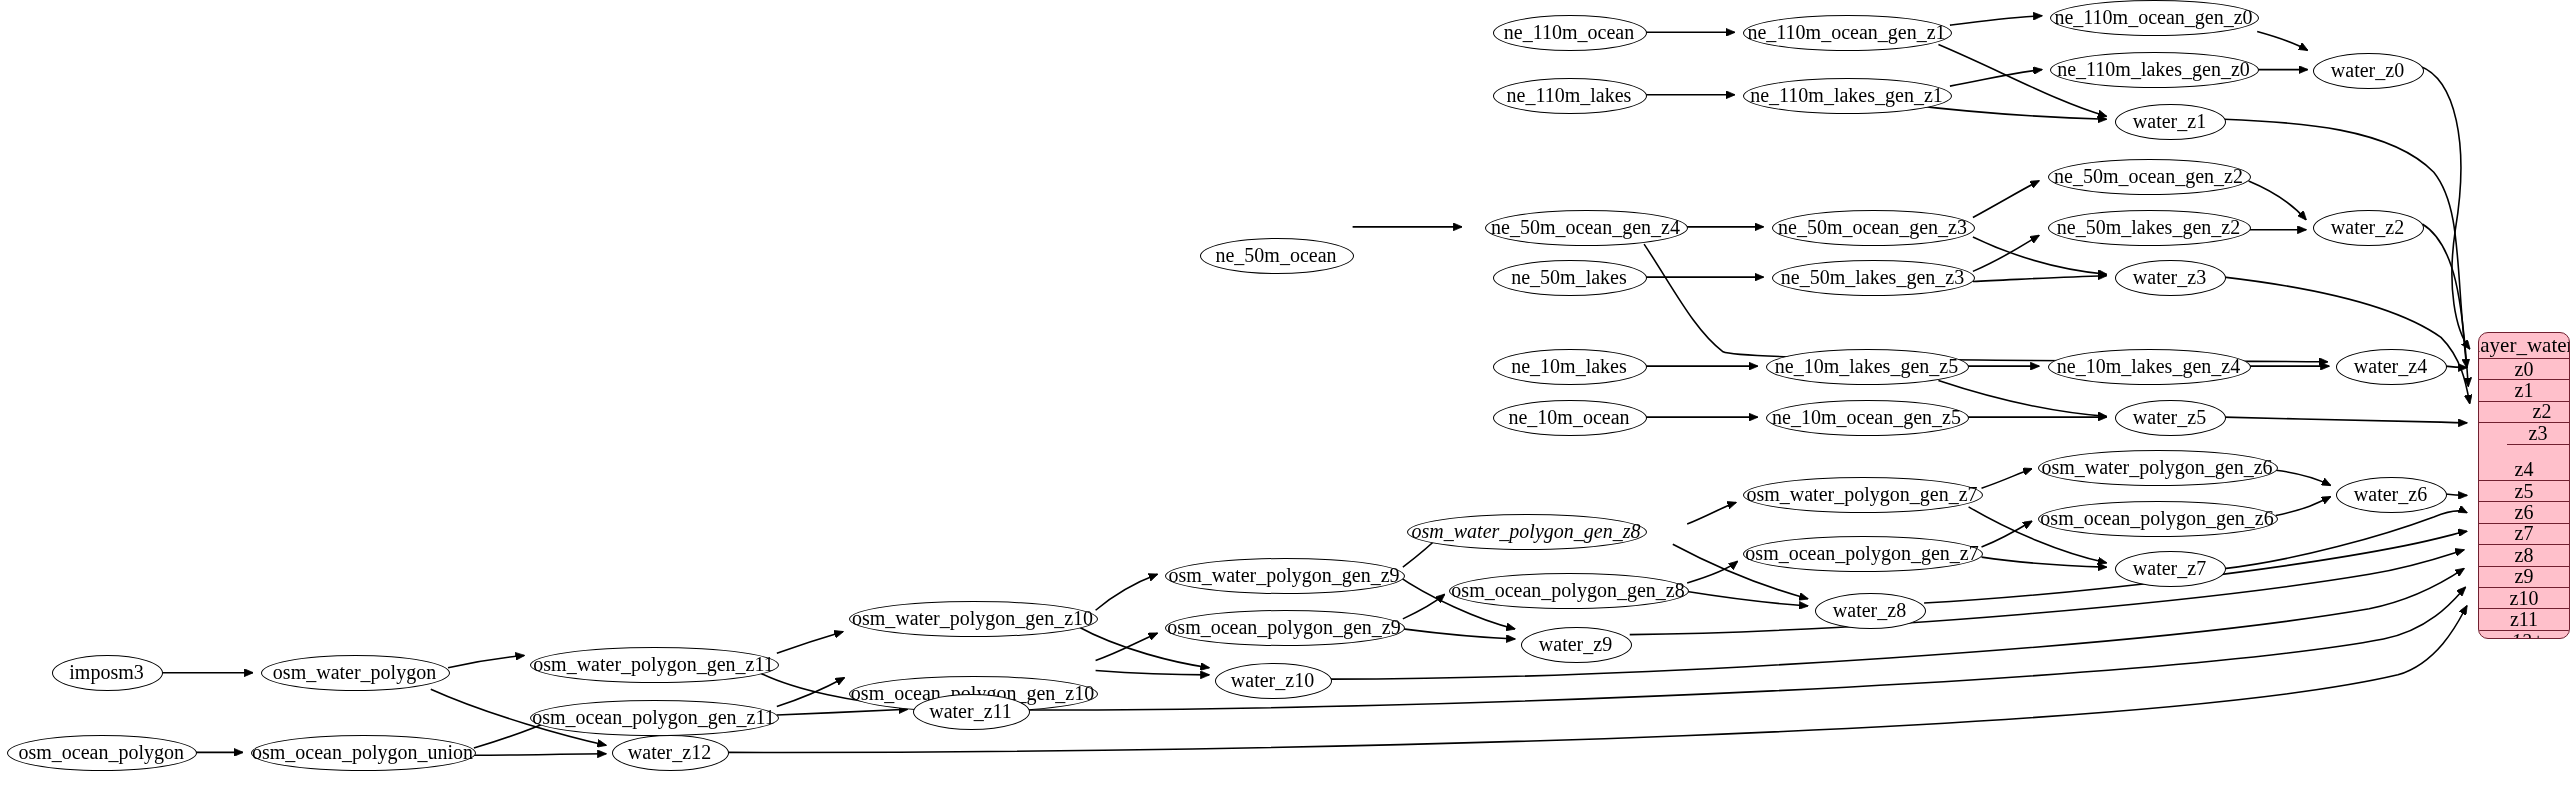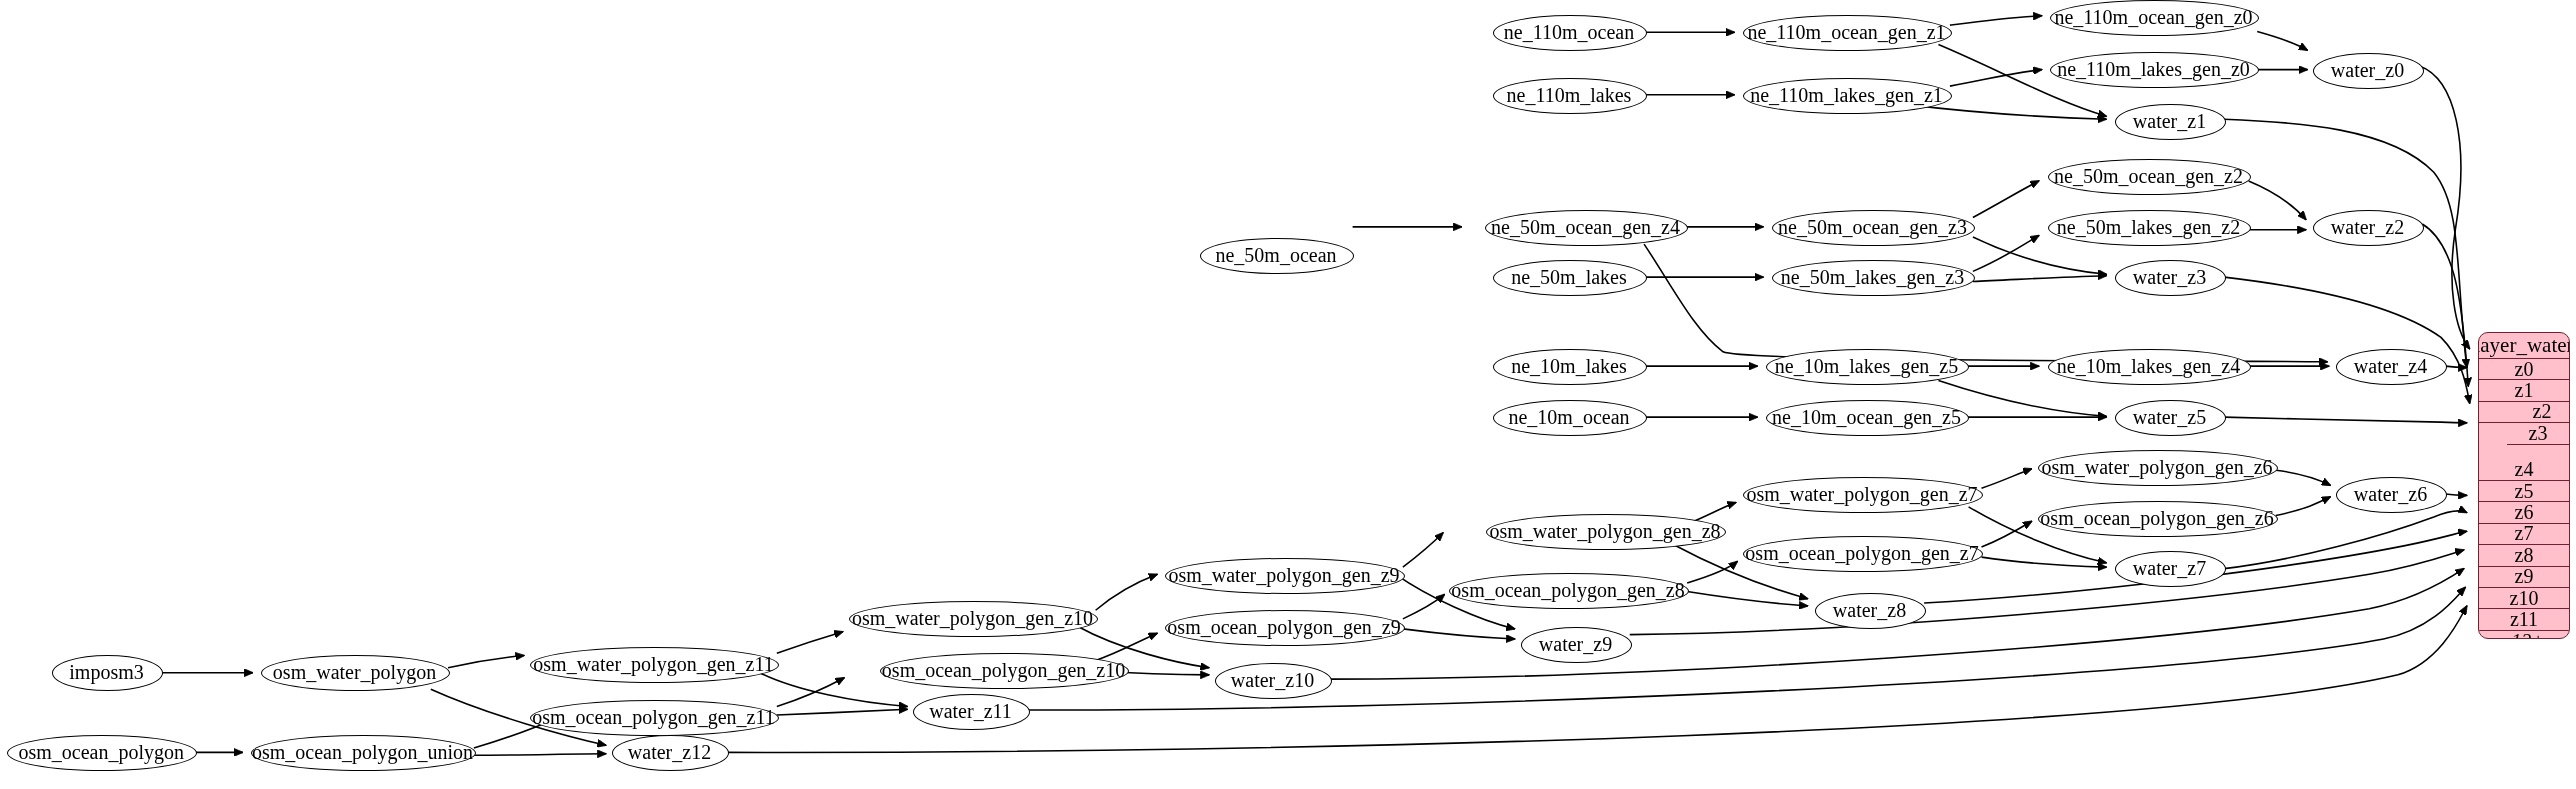--- a/index.html
+++ b/index.html
@@ -239,21 +239,21 @@
         <div class="lbl">water_z6</div>
       </div>
       <div class="node" style="left: 1743px; top: 477px; width: 238px; height: 34px;">
         <div class="ell"></div>
         <div class="lbl">osm_water_polygon_gen_z7</div>
       </div>
       <div class="node" style="left: 2038px; top: 501px; width: 238px; height: 34px;">
         <div class="ell"></div>
         <div class="lbl">osm_ocean_polygon_gen_z6</div>
       </div>
-      <div class="node" style="left: 1486px; top: 514px; width: 238px; height: 34px;">
+      <div class="node" style="left: 1407px; top: 514px; width: 238px; height: 34px; font-style: italic;">
         <div class="ell"></div>
         <div class="lbl">osm_water_polygon_gen_z8</div>
       </div>
       <div class="node" style="left: 1743px; top: 536px; width: 238px; height: 34px;">
         <div class="ell"></div>
         <div class="lbl">osm_ocean_polygon_gen_z7</div>
       </div>
       <div class="node" style="left: 2115px; top: 551px; width: 109px; height: 34px;">
         <div class="ell"></div>
         <div class="lbl">water_z7</div>
@@ -287,21 +287,21 @@
         <div class="lbl">imposm3</div>
       </div>
       <div class="node" style="left: 261px; top: 655px; width: 187px; height: 34px;">
         <div class="ell"></div>
         <div class="lbl">osm_water_polygon</div>
       </div>
       <div class="node" style="left: 530px; top: 647px; width: 247px; height: 34px;">
         <div class="ell"></div>
         <div class="lbl">osm_water_polygon_gen_z11</div>
       </div>
-      <div class="node" style="left: 849px; top: 653px; width: 247px; height: 34px; margin-left: 31px;">
+      <div class="node" style="left: 849px; top: 676px; width: 247px; height: 34px;">
         <div class="ell"></div>
         <div class="lbl">osm_ocean_polygon_gen_z10</div>
       </div>
       <div class="node" style="left: 1215px; top: 663px; width: 115px; height: 34px;">
         <div class="ell"></div>
         <div class="lbl">water_z10</div>
       </div>
       <div class="node" style="left: 530px; top: 700px; width: 247px; height: 34px;">
         <div class="ell"></div>
         <div class="lbl">osm_ocean_polygon_gen_z11</div>

